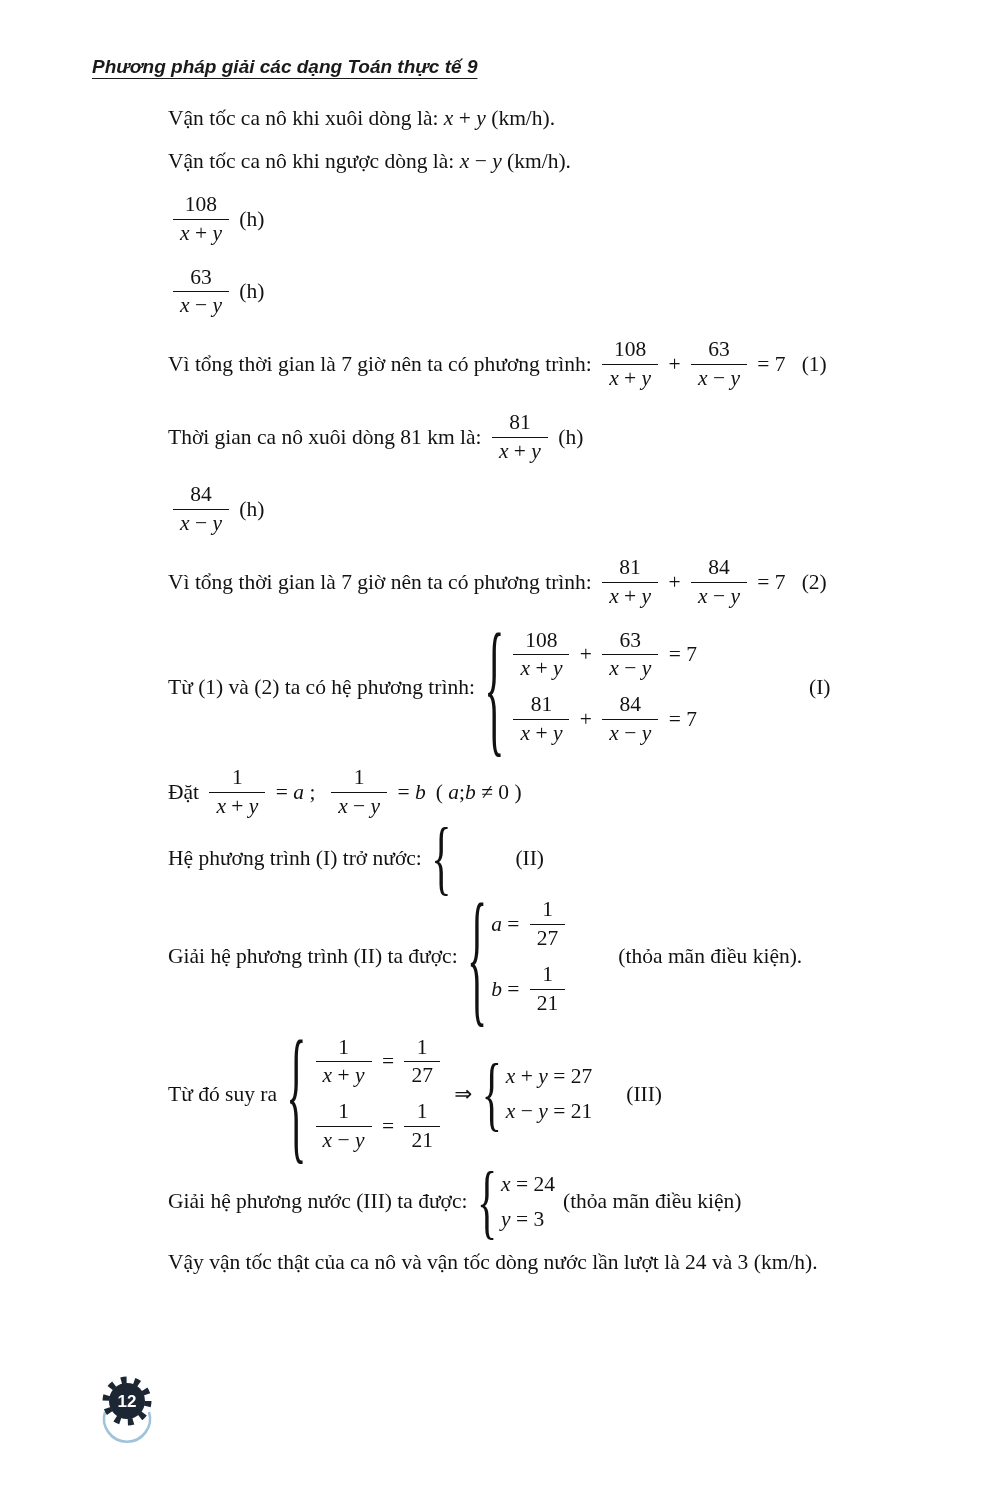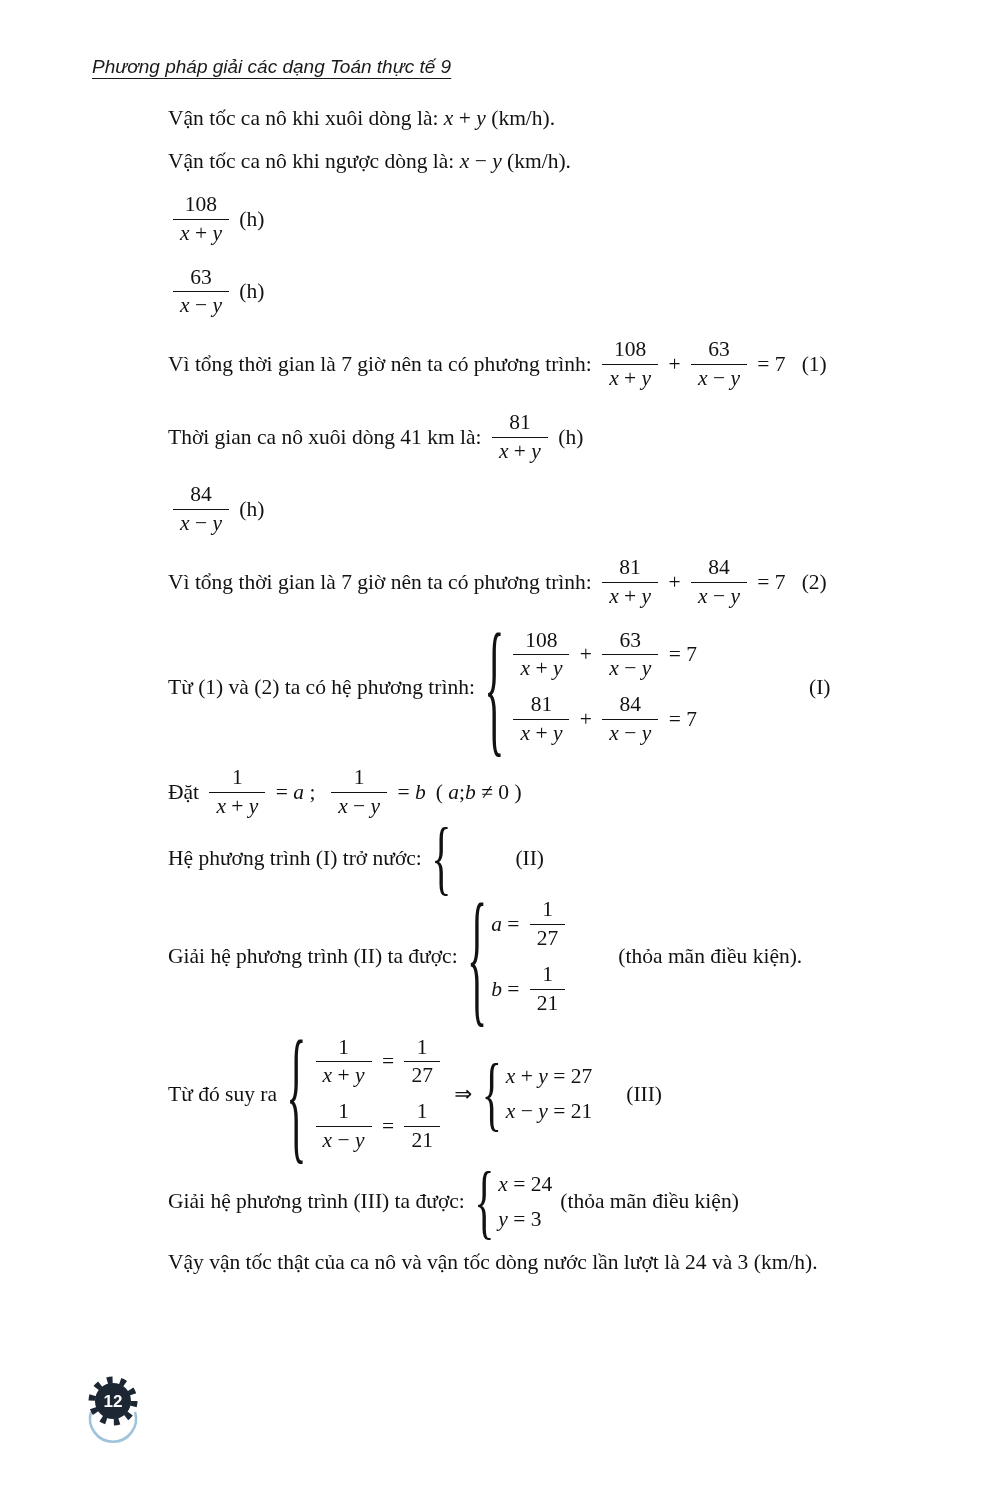--- a/index.html
+++ b/index.html
@@ -8,21 +8,21 @@
     background:#ffffff;
     font-family:"Liberation Serif", serif;
     color:#121212;
     position:relative;
     overflow:hidden;
   }
   .header {
     margin:56px 60px 28px 92px;
     font-family:"Liberation Sans", sans-serif;
     font-style:italic;
-    font-weight:normal;
+    font-weight:bold;
     font-size:19px;
     color:#1a1a1a;
     text-decoration:underline;
     text-underline-offset:5px;
   }
   .doc {
     padding:0 55px 0 124px;
     font-size:21.5px;
     margin-left:44px;
   }
@@ -52,21 +52,21 @@
     font-weight:300;
     margin-right:4px;
     transform-origin:center;
   }
   .cases-rows { display:inline-flex; flex-direction:column; gap:10px; }
   .cases-row { display:flex; align-items:center; }
   .lbl { margin-left:8px; }
   .sp { display:inline-block; height:1px; }
   .page-badge {
     position:absolute;
-    left:80px;
+    left:94px;
     bottom:52px;
     width:66px;
     height:78px;
   }
 </style>
 </head>
 <body>
 
 <div class="header">Phương pháp giải các dạng Toán thực tế 9</div>
 
@@ -104,21 +104,21 @@
       <span class="math"> + </span>
       <span class="frac">
         <span class="num math">63</span>
         <span class="den math"><i>x</i> − <i>y</i></span>
       </span>
       <span class="math"> = 7</span>
       <span class="sp" style="width: 8px;"></span>
       <span class="lbl">(1)</span>
     </div>
     <div class="line">
-      <span class="txt">Thời gian ca nô xuôi dòng 41 km là: </span>
+      <span class="txt">Thời gian ca nô xuôi dòng 81 km là: </span>
       <span class="frac">
         <span class="num math">81</span>
         <span class="den math"><i>x</i> + <i>y</i></span>
       </span>
       <span class="txt"> (h)</span>
     </div>
     <div class="line">
       <span class="frac">
         <span class="num math">84</span>
         <span class="den math"><i>x</i> − <i>y</i></span>
@@ -260,21 +260,21 @@
           </span>
           <span class="cases-row">
             <span class="math"><i>x</i> − <i>y</i> = 21</span>
           </span>
         </span>
       </span>
       <span class="sp" style="width: 22px;"></span>
       <span class="lbl">(III)</span>
     </div>
     <div class="line">
-      <span class="txt">Giải hệ phương trình (III) ta được: </span>
+      <span class="txt">Giải hệ phương nước (III) ta được: </span>
       <span class="cases">
         <span class="brace" style="transform: scaleY(1.94444);">{</span>
         <span class="cases-rows">
           <span class="cases-row">
             <span class="math"><i>x</i> = 24</span>
           </span>
           <span class="cases-row">
             <span class="math"><i>y</i> = 3</span>
           </span>
         </span>

